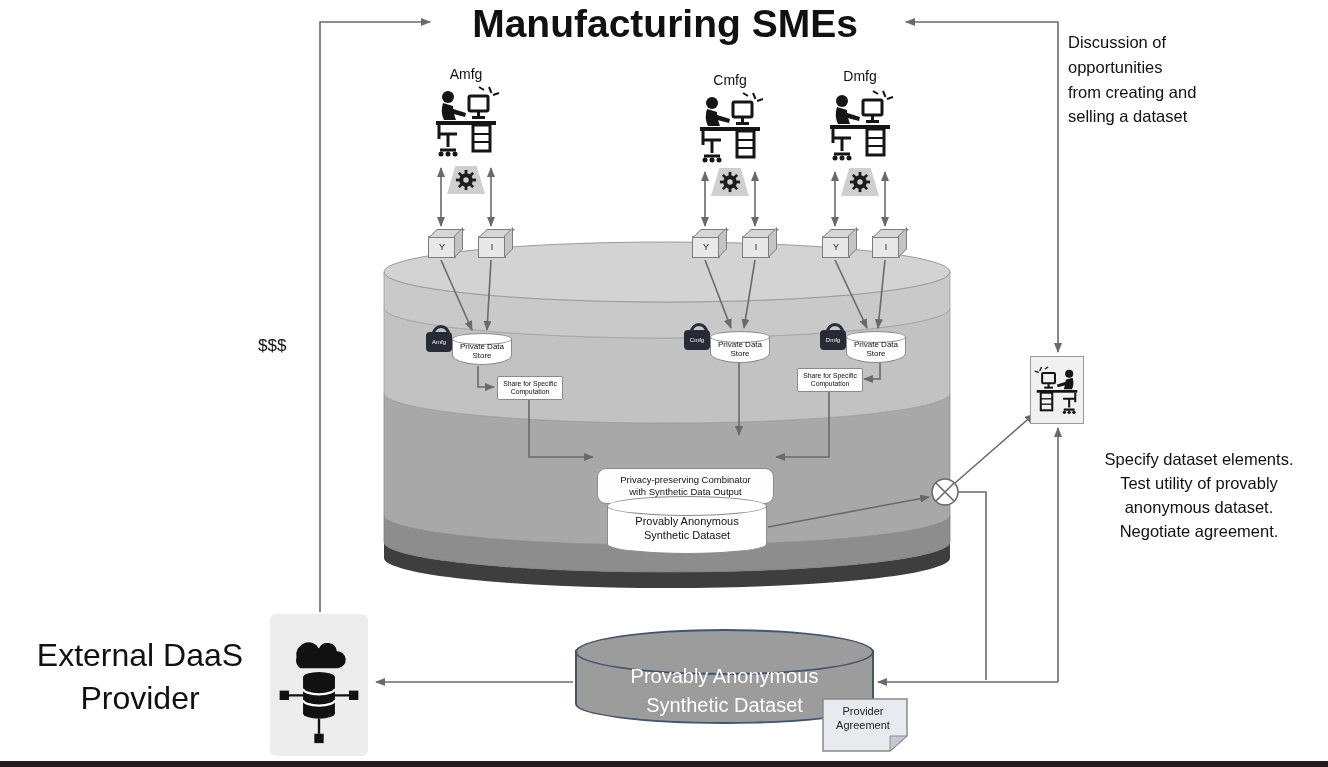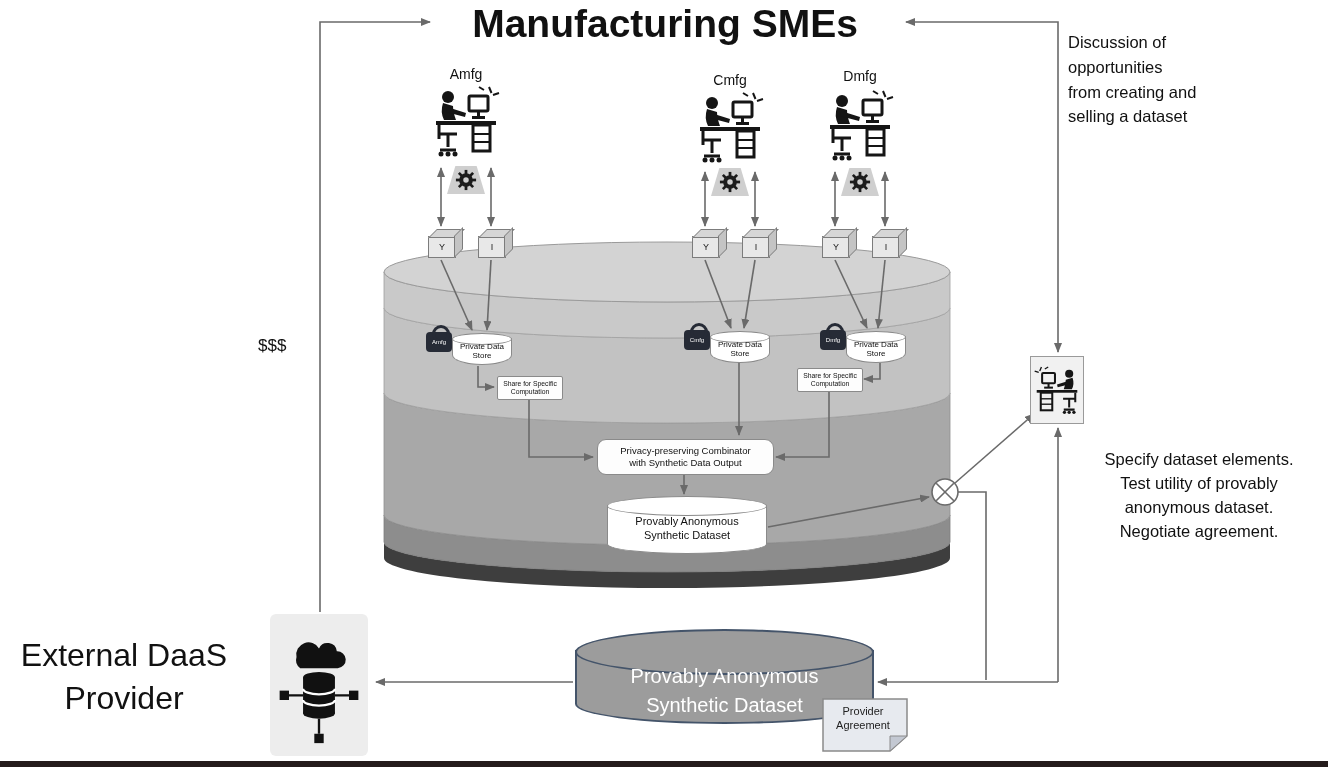--- a/index.html
+++ b/index.html
@@ -46,21 +46,21 @@
   .pub-cyl .txt { position:relative; display:block; padding-top:12px; }
 
   .lock { width:26px; height:20px; background:#262b36; border-radius:4px; color:#fff;
           font-size:6px; display:flex; align-items:center; justify-content:center; z-index:4; }
   .lock::before { content:""; position:absolute; top:-7px; left:6px; width:12px; height:12px;
           border:3px solid #262b36; border-radius:50%; z-index:-1; }
 
   .share-box { width:64px; height:22px; background:#fdfdfd; border:1px solid #8a8a8a; border-radius:2px;
           font-size:6.8px; line-height:1.25; text-align:center; display:flex; align-items:center; justify-content:center; }
   .combinator { width:175px; height:34px; background:#fdfdfd; border:1.2px solid #8a8a8a; border-radius:9px;
-          font-size:9.5px; line-height:1.3; text-align:center; display:flex; align-items:center; justify-content:center; }
+          font-size:9.5px; line-height:1.3; text-align:center; display:flex; align-items:center; justify-content:center;margin-top:29px; }
 
   .pedestal { width:38px; height:28px; background:#cfcfcf;
           clip-path:polygon(22% 0, 78% 0, 100% 100%, 0 100%);
           display:flex; align-items:center; justify-content:center; }
 
   .card { background:#f1f1f1; border:1px solid #9a9a9a; }
   .daas-card { background:#ededed; border-radius:6px; }
 
   .note-txt { font-size:11px; line-height:1.3; text-align:center; color:#222; }
   .bottom-bar { left:0; top:761px; width:1328px; height:6px; background:#241b1b; }
@@ -268,21 +268,21 @@
   <div class="comp tasks ml" style="left:1068px; top:448px; width:262px;">Specify dataset elements.
 Test utility of provably
 anonymous dataset.
 Negotiate agreement.</div>
 
   <div class="comp daas-card" style="left:270px; top:614px; width:98px; height:142px; display:flex; align-items:center; justify-content:center;">
     <svg width="90" height="134">
         <use href="#daas-sym"></use>
       </svg>
   </div>
-  <div class="comp daas-label ml" style="left:0; top:634px; width:248px;">External DaaS
+  <div class="comp daas-label ml" style="left:16px; top:634px; width:248px;">External DaaS
 Provider</div>
 
   <div class="comp pub-cyl" style="left:575px; top:650px;">
     <span class="txt ml">Provably Anonymous
 Synthetic Dataset</span>
   </div>
 
   <svg class="comp" style="left:822px; top:698px; z-index:3;" width="86" height="54">
     <path d="M1 1 H85 V38 L68 53 H1 Z" fill="#e7eaef" stroke="#8a8a8a" stroke-width="1.5"></path>
     <path d="M85 38 L68 38 L68 53 Z" fill="#c3c8d2" stroke="#8a8a8a" stroke-width="1"></path>

